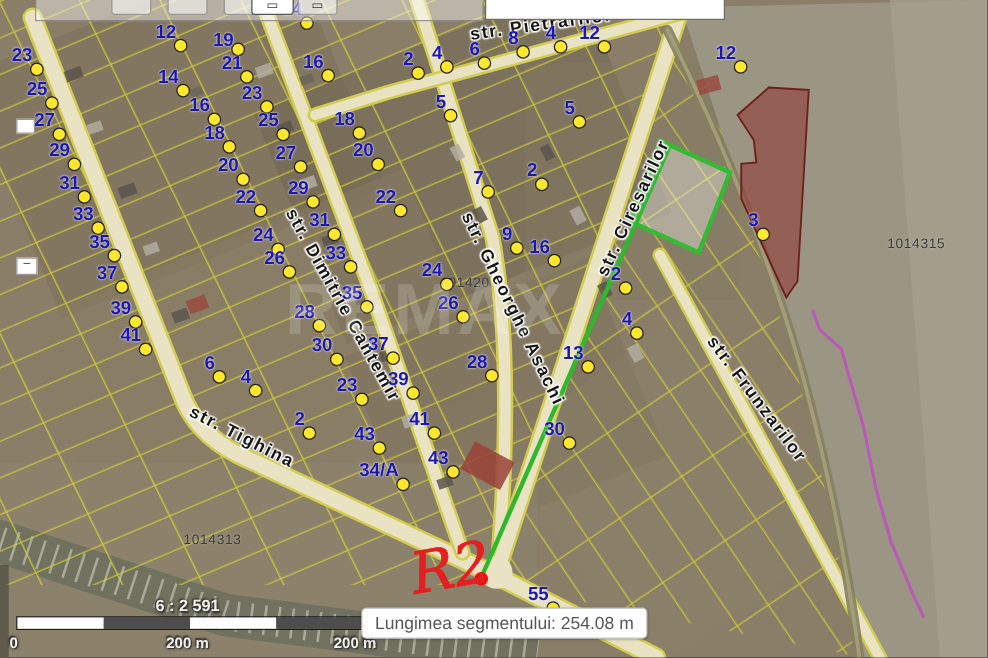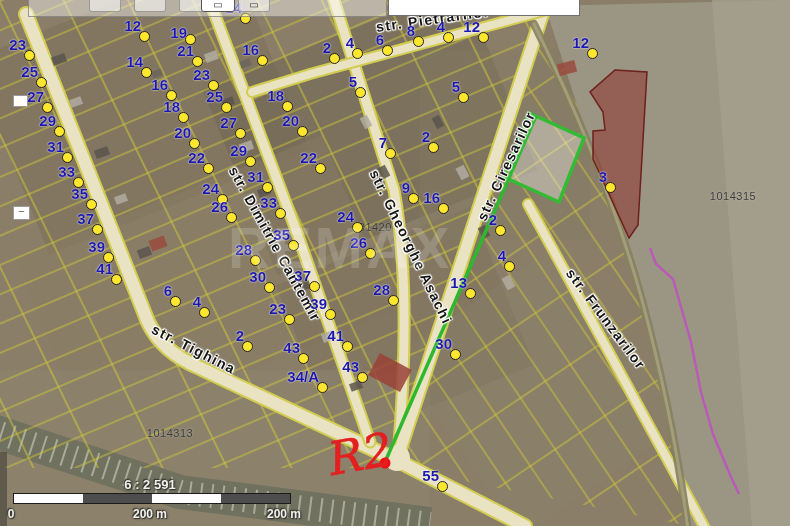--- a/index.html
+++ b/index.html
@@ -322,13 +322,14 @@
   <div class="scale-bar">
     <div class="seg w"></div>
     <div class="seg d"></div>
     <div class="seg w"></div>
     <div class="seg d"></div>
   </div>
   <div class="scale-tick" style="left:11px">0</div>
   <div class="scale-tick" style="left:150px">200 m</div>
   <div class="scale-tick" style="left:284px">200 m</div>
 
+  <div class="tooltip">Lungimea segmentului: 254.08 m</div>
 </div>
 
 </body></html>

